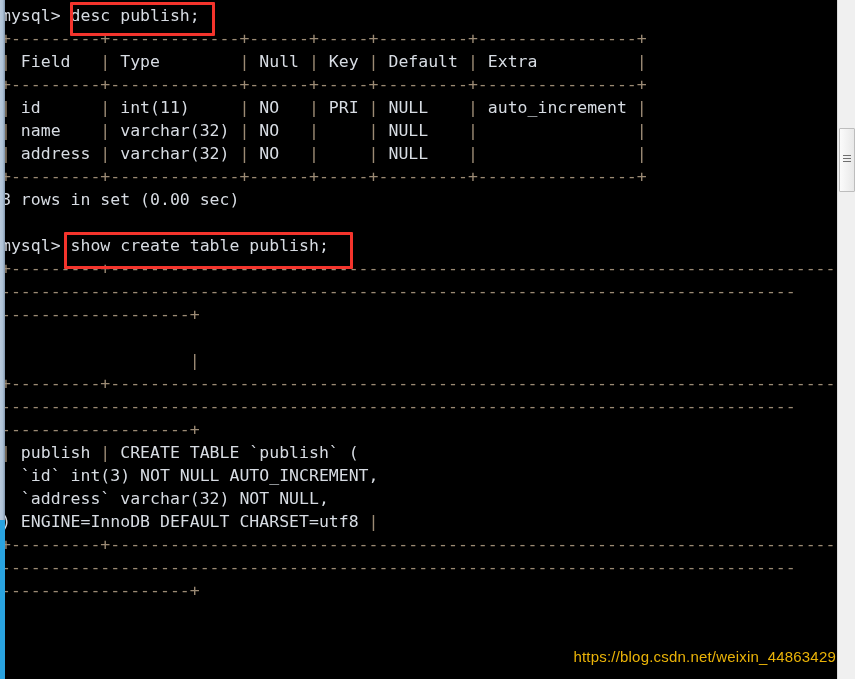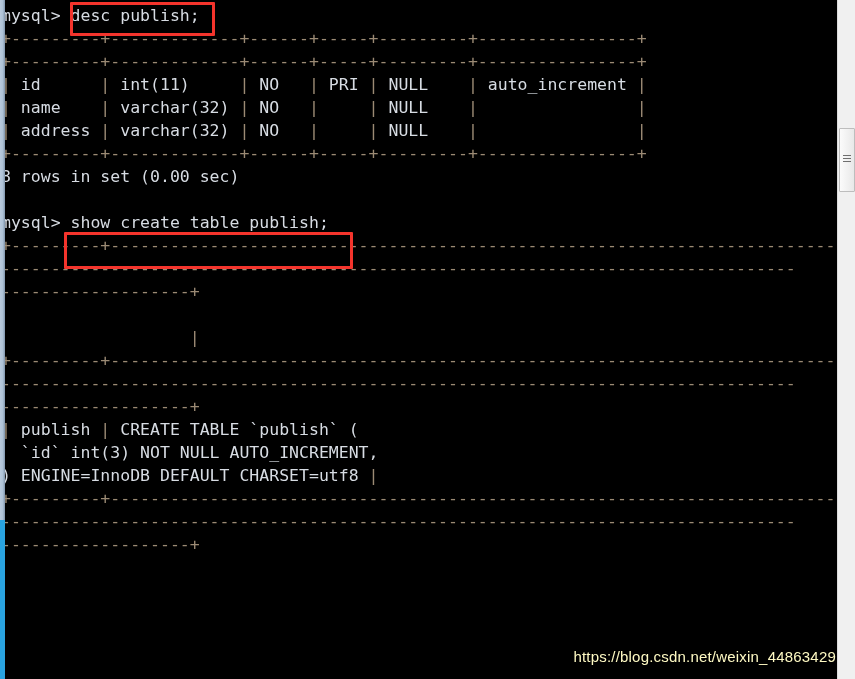--- a/index.html
+++ b/index.html
@@ -125,55 +125,57 @@
     background: #6f6f6f;
   }
 
   
   .watermark {
     position: absolute;
     right: 19px;
     bottom: 14px;
     font-family: "Liberation Sans", sans-serif;
     font-size: 15px;
-    color: #fef9c3;
+    color: #eab308;
     letter-spacing: 0.2px;
     z-index: 7;
     white-space: nowrap;
   }
 </style>
 </head>
 <body>
 
 <div id="screen">
 
   <div class="left-edge"></div>
   <div class="left-edge-accent"></div>
 
   <div class="term" id="term-output">
       <div class="line">mysql&gt; desc publish;</div>
       <div class="line rule">+---------+-------------+------+-----+---------+----------------+</div>
+      <div class="line"><span class="brd">|</span> Field   <span class="brd">|</span> Type        <span class="brd">|</span> Null <span class="brd">|</span> Key <span class="brd">|</span> Default <span class="brd">|</span> Extra          <span class="brd">|</span></div>
       <div class="line rule">+---------+-------------+------+-----+---------+----------------+</div>
       <div class="line"><span class="brd">|</span> id      <span class="brd">|</span> int(11)     <span class="brd">|</span> NO   <span class="brd">|</span> PRI <span class="brd">|</span> NULL    <span class="brd">|</span> auto_increment <span class="brd">|</span></div>
       <div class="line"><span class="brd">|</span> name    <span class="brd">|</span> varchar(32) <span class="brd">|</span> NO   <span class="brd">|</span>     <span class="brd">|</span> NULL    <span class="brd">|</span>                <span class="brd">|</span></div>
       <div class="line"><span class="brd">|</span> address <span class="brd">|</span> varchar(32) <span class="brd">|</span> NO   <span class="brd">|</span>     <span class="brd">|</span> NULL    <span class="brd">|</span>                <span class="brd">|</span></div>
       <div class="line rule">+---------+-------------+------+-----+---------+----------------+</div>
       <div class="line">8 rows in set (0.00 sec)</div>
       <div class="line"></div>
       <div class="line">mysql&gt; show create table publish;</div>
       <div class="line rule">+---------+-------------------------------------------------------------------------</div>
       <div class="line rule">--------------------------------------------------------------------------------</div>
       <div class="line rule">-------------------+</div>
       <div class="line"></div>
       <div class="line">                   <span class="brd">|</span></div>
       <div class="line rule">+---------+-------------------------------------------------------------------------</div>
       <div class="line rule">--------------------------------------------------------------------------------</div>
       <div class="line rule">-------------------+</div>
       <div class="line"><span class="brd">|</span> publish <span class="brd">|</span> CREATE TABLE `publish` (</div>
       <div class="line">  `id` int(3) NOT NULL AUTO_INCREMENT,</div>
+      <div class="line">  `address` varchar(32) NOT NULL,</div>
       <div class="line">) ENGINE=InnoDB DEFAULT CHARSET=utf8 <span class="brd">|</span></div>
       <div class="line rule">+---------+-------------------------------------------------------------------------</div>
       <div class="line rule">--------------------------------------------------------------------------------</div>
       <div class="line rule">-------------------+</div>
     </div>
 
   <div class="redbox" id="redbox-desc"></div>
   <div class="redbox" id="redbox-show"></div>
 
   <div class="scrollbar">

